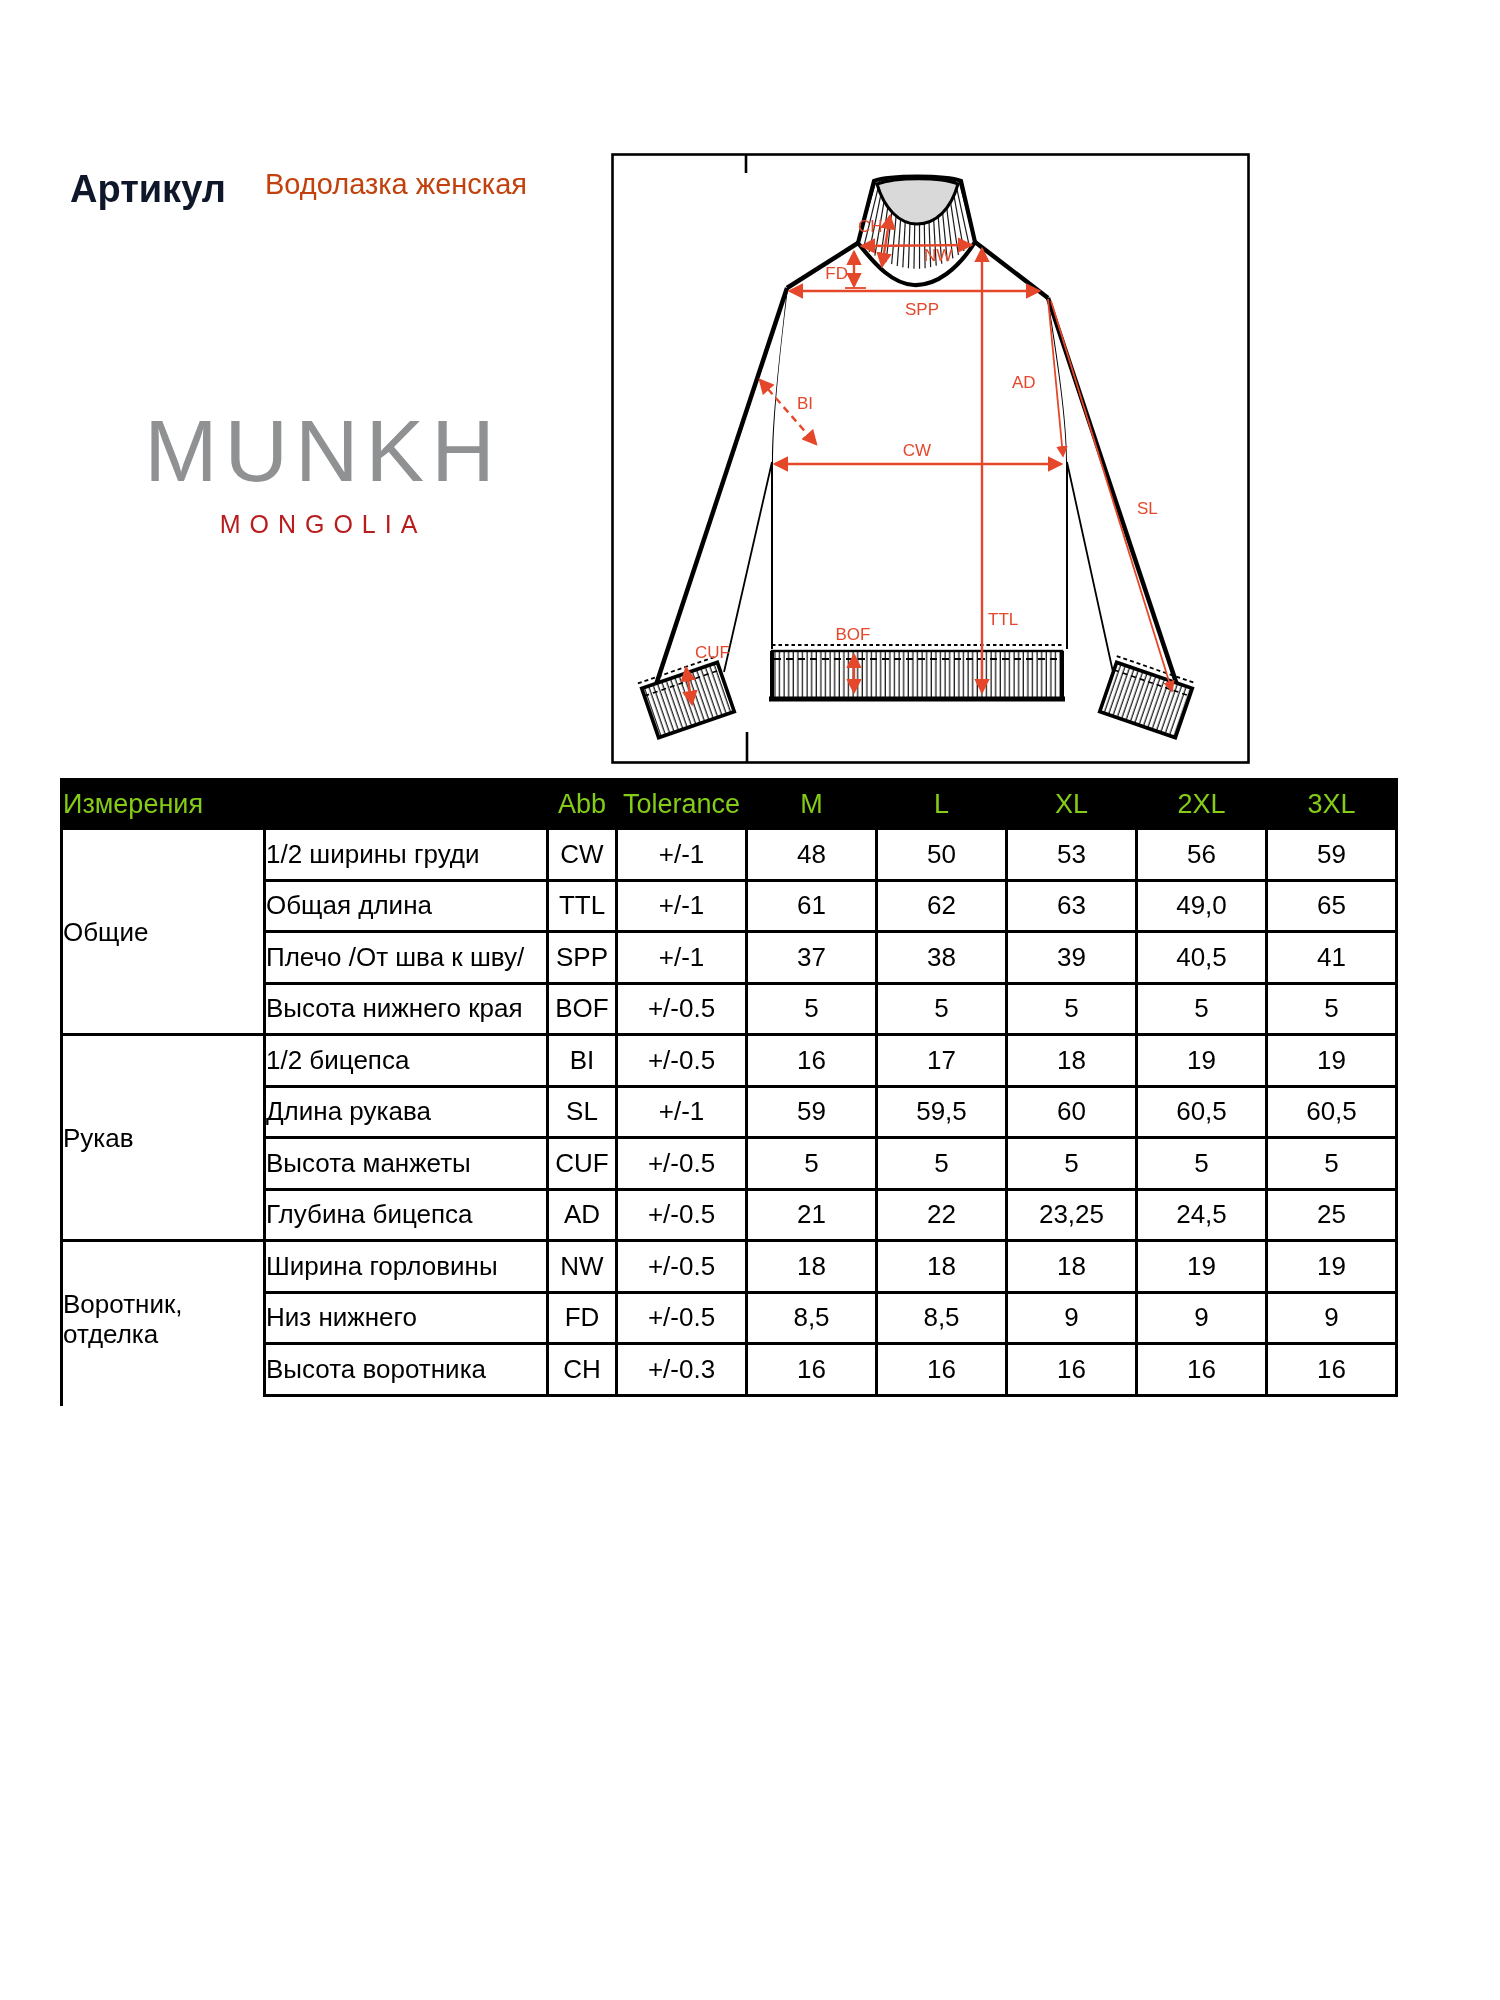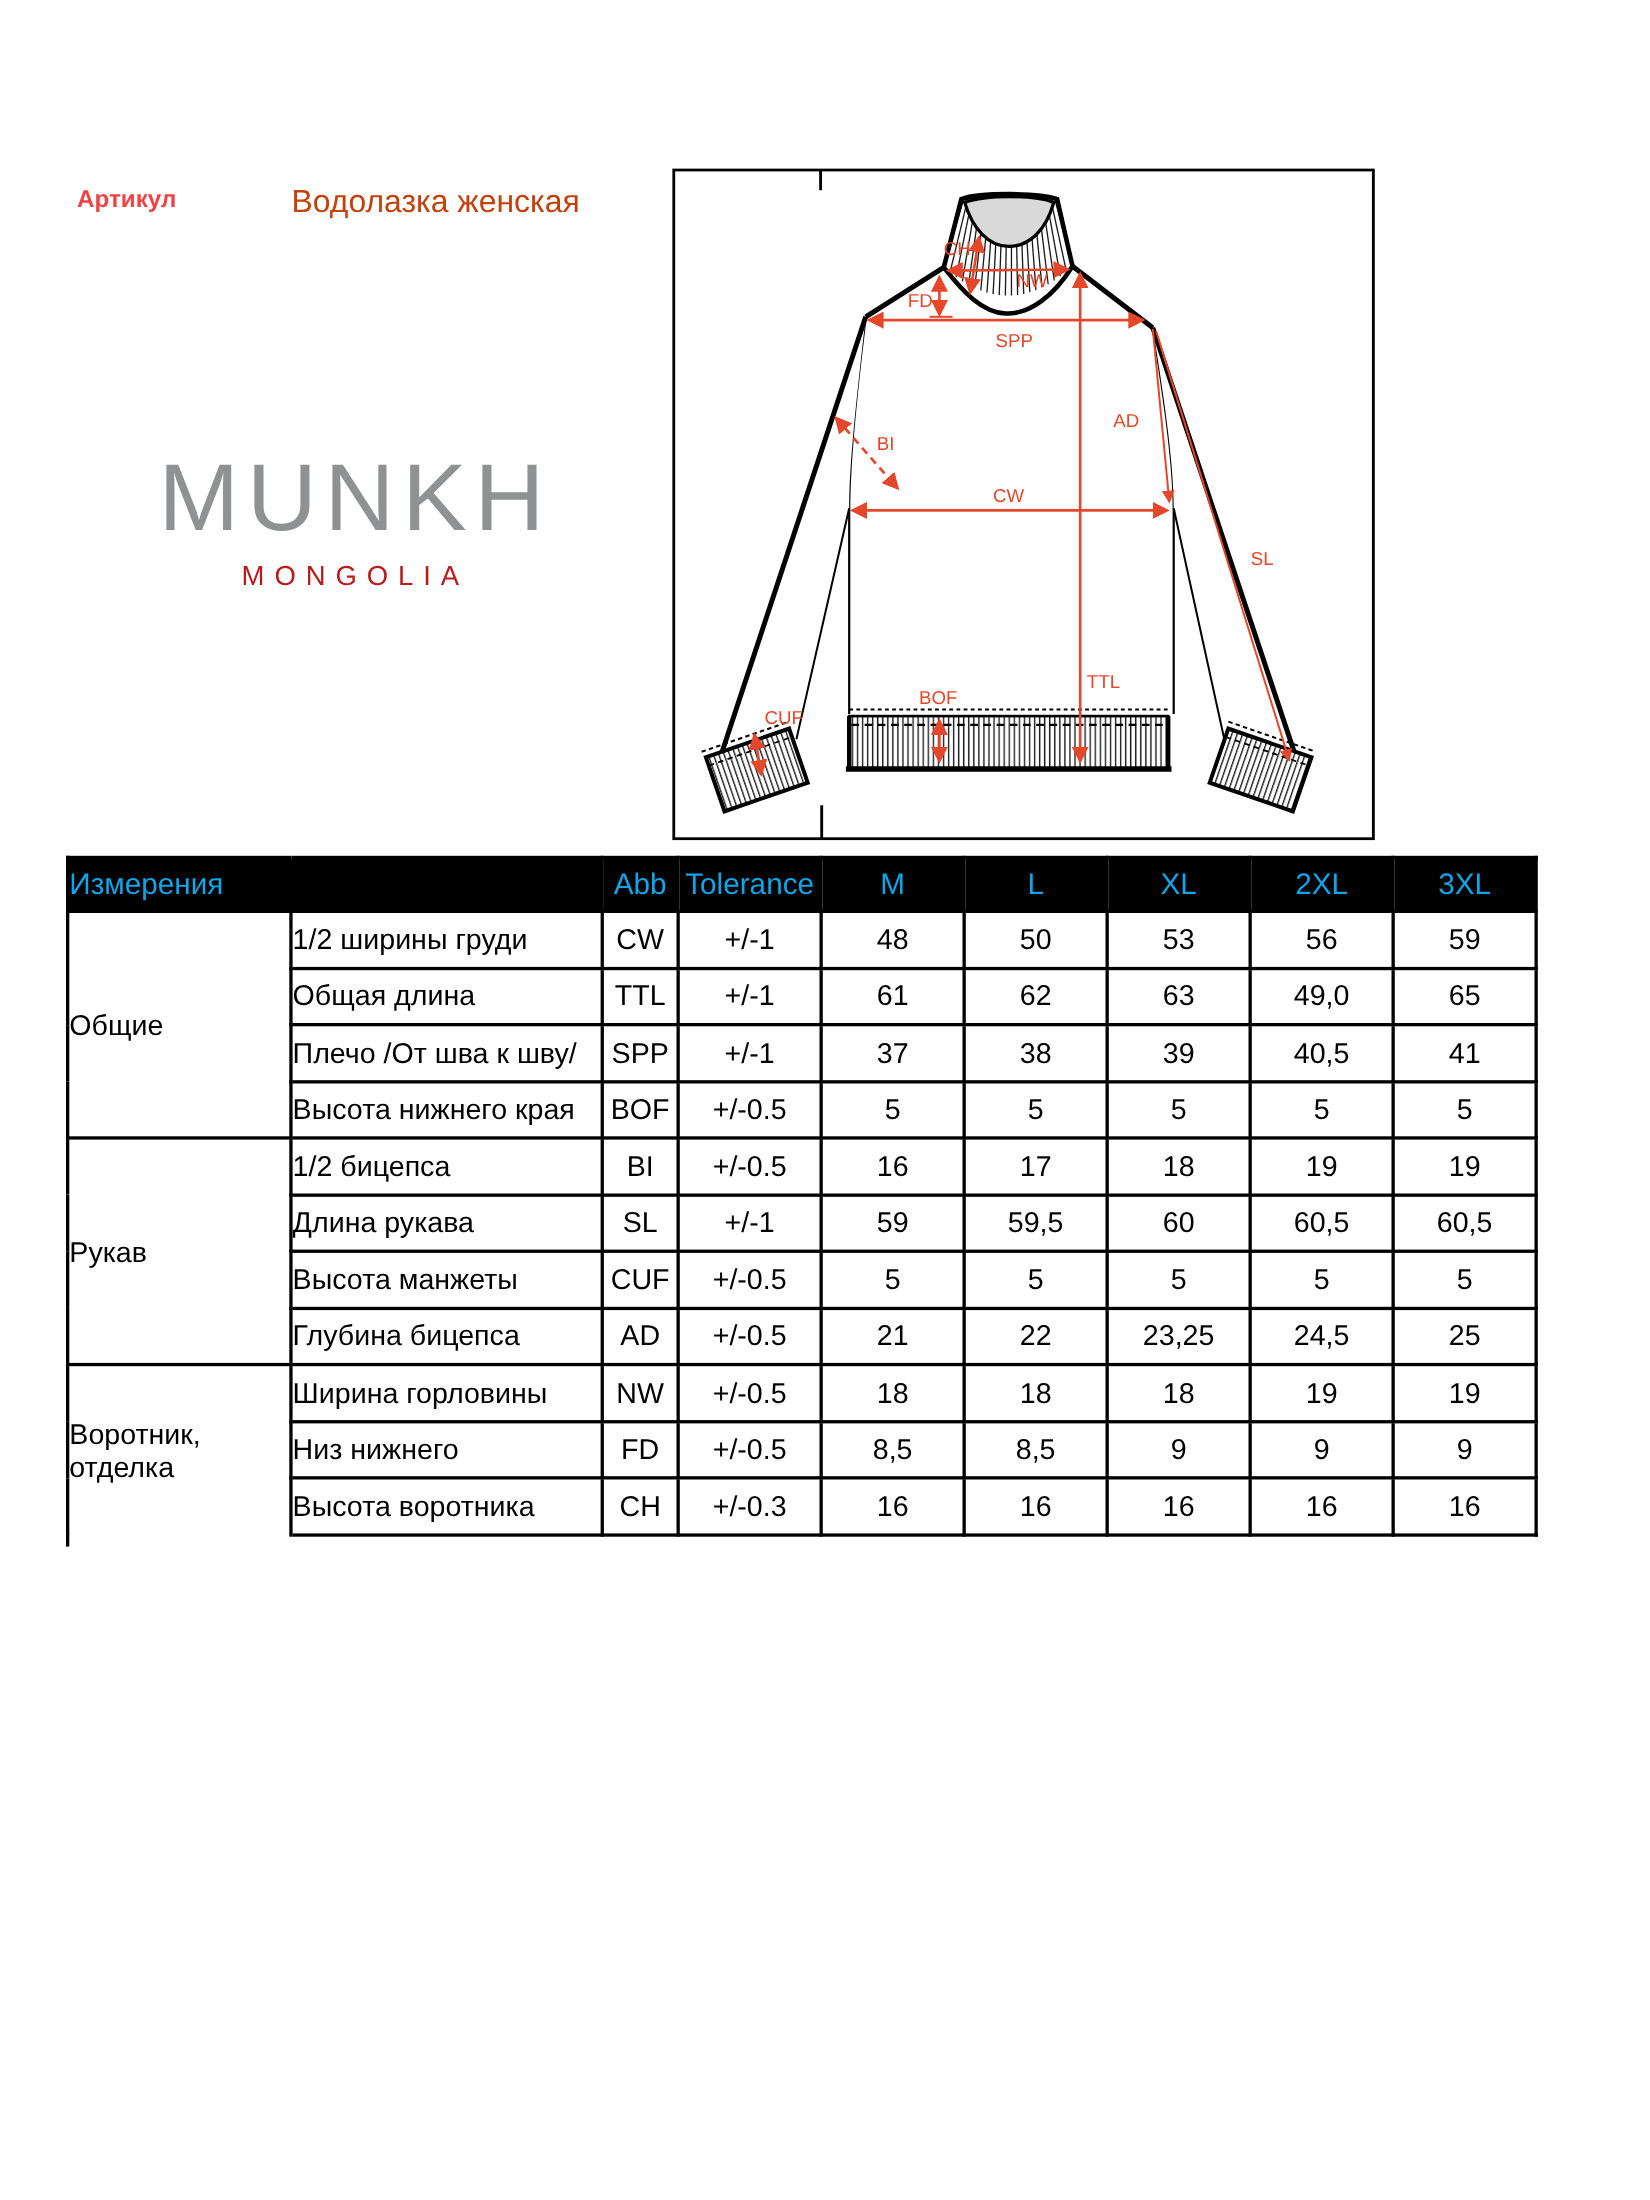--- a/index.html
+++ b/index.html
@@ -1,38 +1,38 @@
 <!DOCTYPE html>
 <html><head>
 <meta charset="utf-8">
 <style>
   html,body{margin:0;padding:0;background:#fff;}
   .canvas{position:relative;width:1500px;height:2000px;background:#ffffff;overflow:hidden;
           font-family:"Liberation Sans", sans-serif;}
 
   
   .article-line{position:absolute;top:168px;left:0;width:600px;height:36px;}
-  .article-label{position:absolute;left:70px;top:0;font-size:22px;font-weight:bold;color:#ef4444;}
+  .article-label{position:absolute;left:70px;top:0;font-size:38px;font-weight:bold;color:#0f172a;}
   .article-value{position:absolute;left:265px;top:0;font-size:29px;color:#c2410c;}
 
   
   .logo{position:absolute;left:128px;top:408px;width:390px;text-align:center;color:#8f9193;}
   .logo-main{font-size:88px;letter-spacing:7px;line-height:88px;font-weight:400;
              transform:scaleY(0.98);}
   .logo-sub{margin-top:14px;font-size:25px;letter-spacing:9px;color:#b91c1c;}
 
   
   .diagram-wrap{position:absolute;left:611px;top:153px;width:639px;height:611px;}
 
   
   .table-wrap{position:absolute;left:60px;top:778px;}
   table.size{border-collapse:collapse;table-layout:fixed;}
   table.size td,table.size th{border:3px solid #000;font-size:26px;color:#000;
       padding:0;overflow:hidden;}
-  table.size th{background:#000;color:#0ea5e9;font-weight:normal;font-size:27px;height:46px;}
+  table.size th{background:#000;color:#84cc16;font-weight:normal;font-size:27px;height:46px;}
   th.h-meas{text-align:left;padding-left:37px;}
   td{height:48.5px;}
   .c-name{text-align:left;padding-left:8px;}
   .c-abb,.c-tol,.c-val{text-align:center;}
   .group-cell{text-align:left;white-space:pre-line;line-height:30px;}
   .stub{position:absolute;background:#000;}
 </style>
 </head>
 <body>
 

